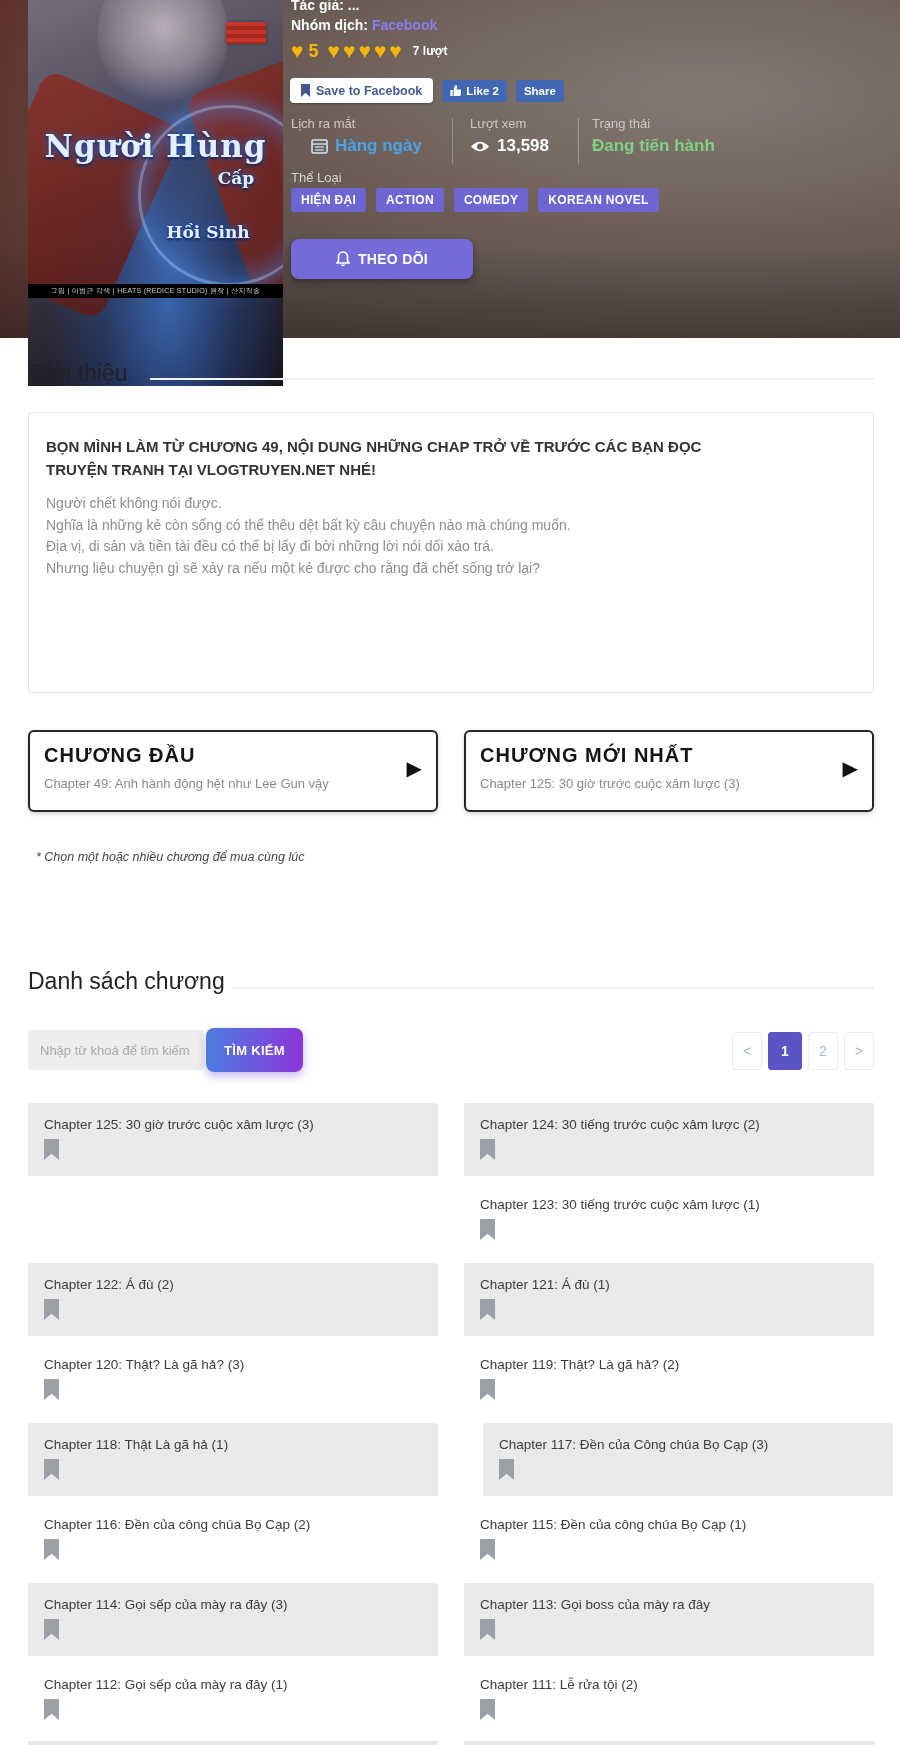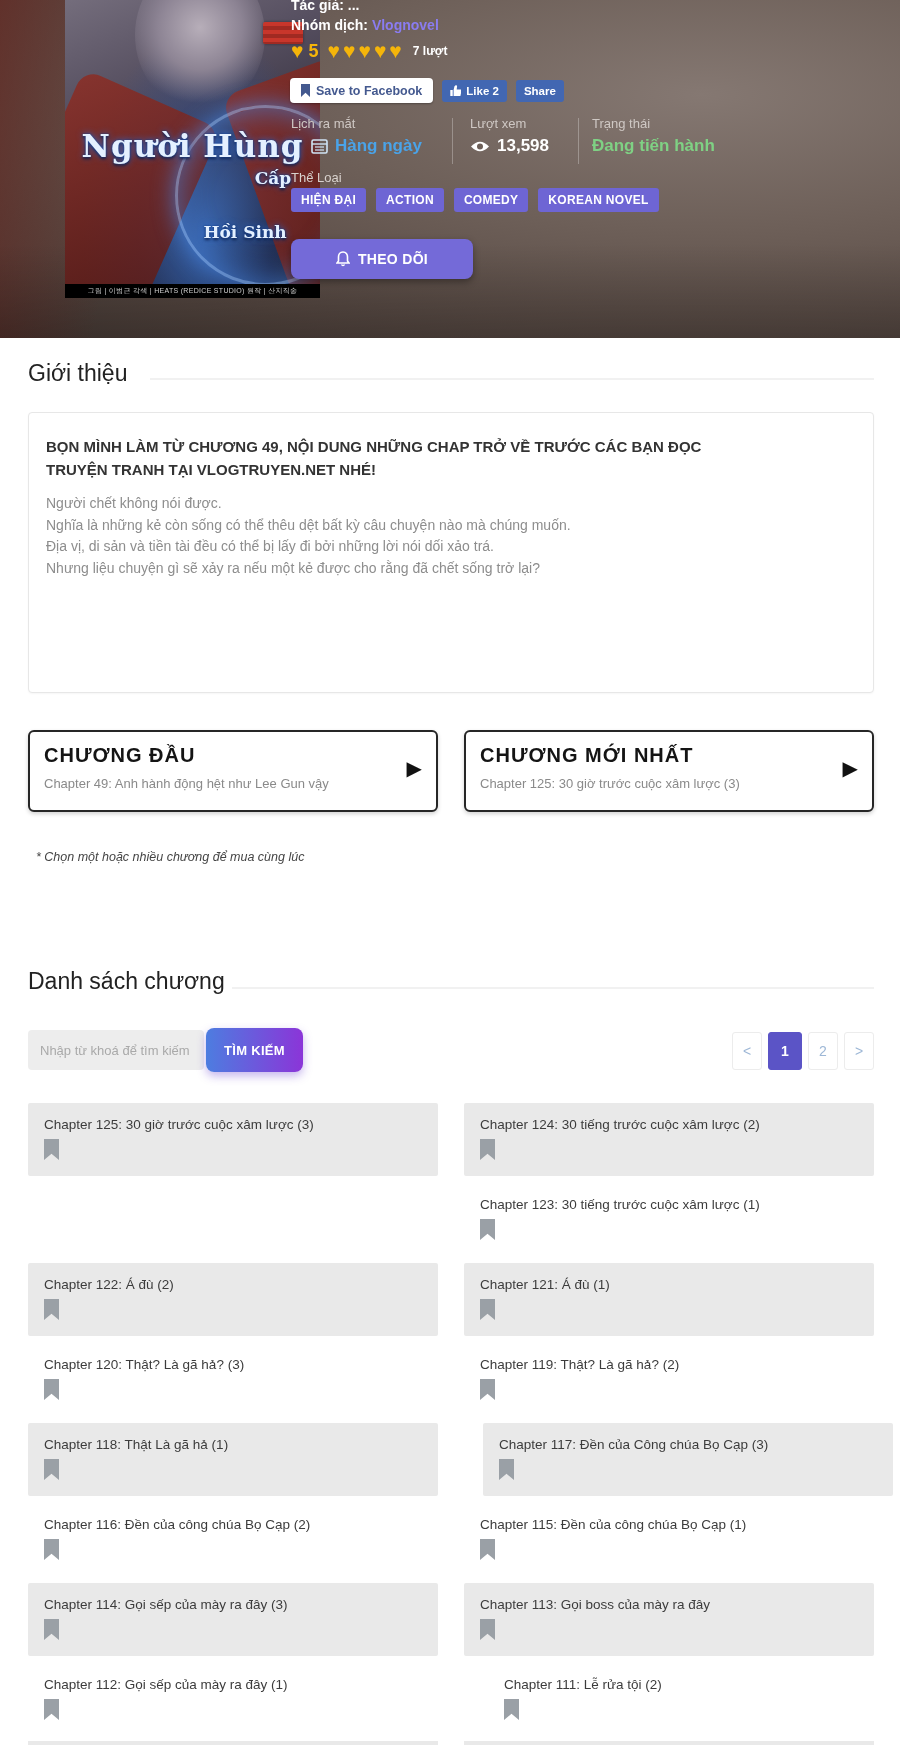--- a/index.html
+++ b/index.html
@@ -8,23 +8,23 @@
   .abs{position:absolute;}
 
   
   #header{left:0;top:0;width:900px;height:338px;
     background:
       linear-gradient(rgba(0,0,0,0) 72%, rgba(0,0,0,.22)),
       linear-gradient(100deg, rgba(104,34,28,.6) 0%, rgba(60,34,30,0) 16%),
       radial-gradient(ellipse at 78% 28%, #857872 0%, #6d5f58 40%, #544640 78%, #473a35 100%);
   }
   
-  #cover{left:28px;top:0;width:255px;height:298px;overflow:hidden;background:
+  #cover{left:28px;top:0;width:255px;height:386px;overflow:hidden;background:
       radial-gradient(ellipse at 55% 78%, rgba(62,122,214,.75) 0%, rgba(40,80,160,.4) 34%, rgba(20,30,60,0) 62%),
-      linear-gradient(158deg,#746d7c 0%,#575061 28%,#3a3543 55%,#211e29 82%,#15131b 100%); margin-left: 37px;}
+      linear-gradient(158deg,#746d7c 0%,#575061 28%,#3a3543 55%,#211e29 82%,#15131b 100%);}
   .streak{position:absolute;background:linear-gradient(135deg,#8d2d24,#5c1b16);opacity:.85;}
   #streak1{left:-30px;top:90px;width:150px;height:210px;transform:rotate(24deg);border-radius:18px;}
   #streak2{left:190px;top:70px;width:120px;height:220px;transform:rotate(-20deg);border-radius:18px;}
   #hood{left:70px;top:-40px;width:130px;height:150px;border-radius:50%;
     background:radial-gradient(circle at 50% 45%, #b7aeb9 0%, #8d8494 40%, rgba(90,84,100,0) 72%);}
   #glowcircle{left:110px;top:105px;width:175px;height:175px;border-radius:50%;
     border:3px solid rgba(140,190,255,.55);box-shadow:0 0 22px rgba(70,130,220,.8), inset 0 0 30px rgba(70,130,220,.7);}
   .cover-title{width:255px;text-align:center;font-family:"DejaVu Serif",serif;font-weight:bold;
     color:#e4f0ff;text-shadow:0 0 7px #2a6ad4,0 0 2px #0a2a66,0 2px 3px rgba(0,0,20,.8);}
   #ct1{left:0;top:128px;font-size:31px;letter-spacing:1px;}
@@ -130,21 +130,21 @@
       <div id="cthoi" class="abs cover-title">Hồi Sinh</div>
       <div id="credits" class="abs">그림 | 이범근   각색 | HEATS (REDICE STUDIO)   원작 | 산지직송</div>
     </div>
 
     <div id="author-line" class="abs wlabel">
       <span>Tác giả:</span>
       <span>...</span>
     </div>
     <div id="group-line" class="abs wlabel">
       <span>Nhóm dịch:</span>
-      <span class="purple-link">Vlognovel</span>
+      <span class="purple-link">Facebook</span>
     </div>
 
     <div id="rating" class="abs">
       <span class="heart">♥</span>
       <span class="score">5</span>
       <span id="hearts-strip" style="display:flex;gap:3px;">
           <span class="heart">♥</span>
           <span class="heart">♥</span>
           <span class="heart">♥</span>
           <span class="heart">♥</span>
@@ -300,21 +300,21 @@
       <div class="bookmark-icon"></div>
     </div>
       <div class="chapter-box gray" style="left: 464px; top: 1583px;">
       <div class="chapter-title">Chapter 113: Gọi boss của mày ra đây</div>
       <div class="bookmark-icon"></div>
     </div>
       <div class="chapter-box" style="left: 28px; top: 1663px;">
       <div class="chapter-title">Chapter 112: Gọi sếp của mày ra đây (1)</div>
       <div class="bookmark-icon"></div>
     </div>
-      <div class="chapter-box" style="left: 488px; top: 1663px;">
+      <div class="chapter-box" style="left: 464px; top: 1663px;">
       <div class="chapter-title">Chapter 111: Lễ rửa tội (2)</div>
       <div class="bookmark-icon"></div>
     </div>
     </div>
   <div id="stub-l" class="abs stub"></div>
   <div id="stub-r" class="abs stub"></div>
 
 </div>
 
 </body></html>

